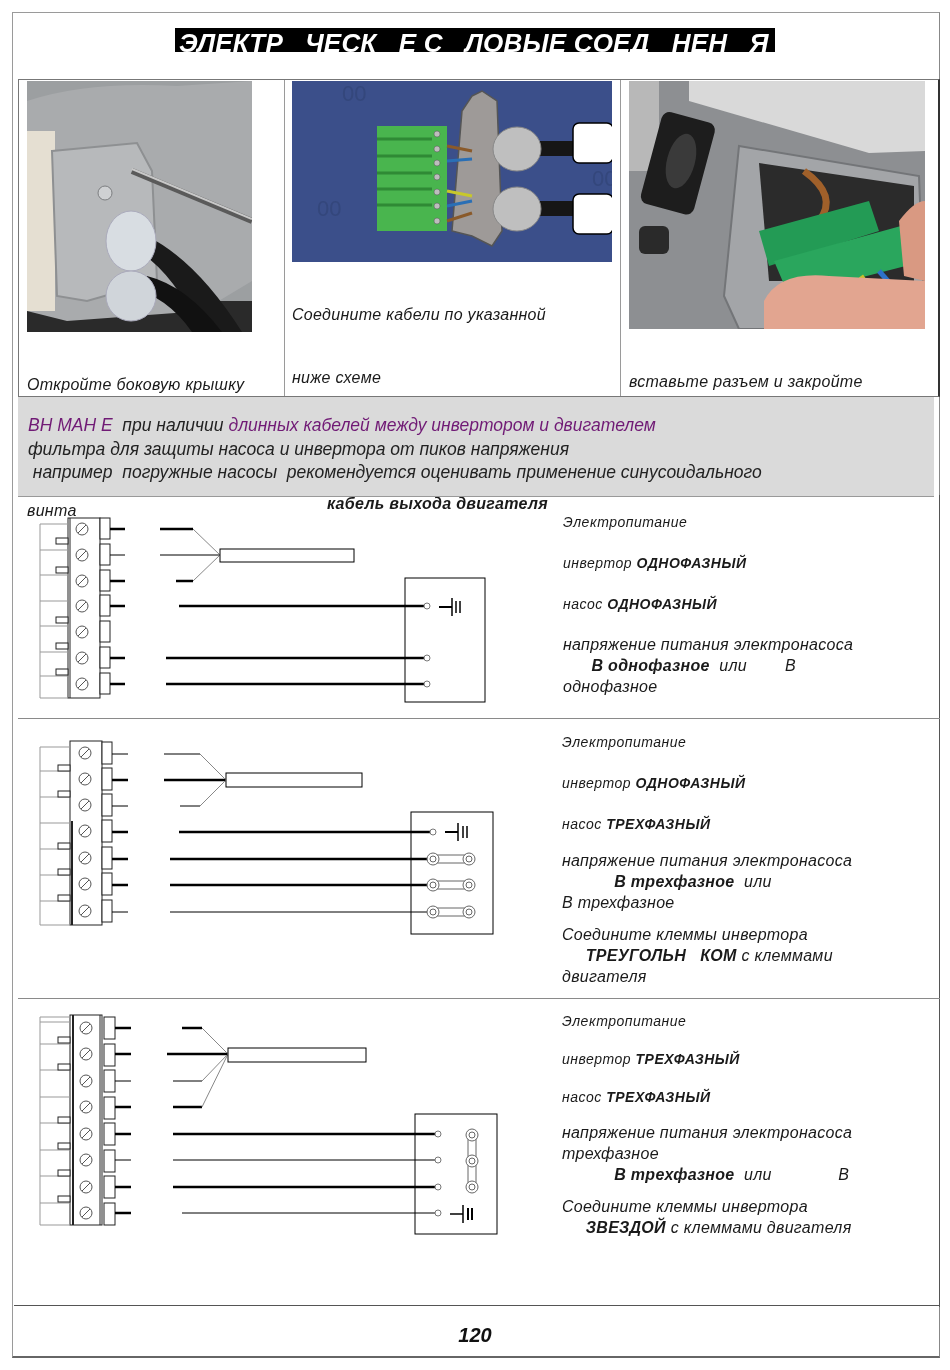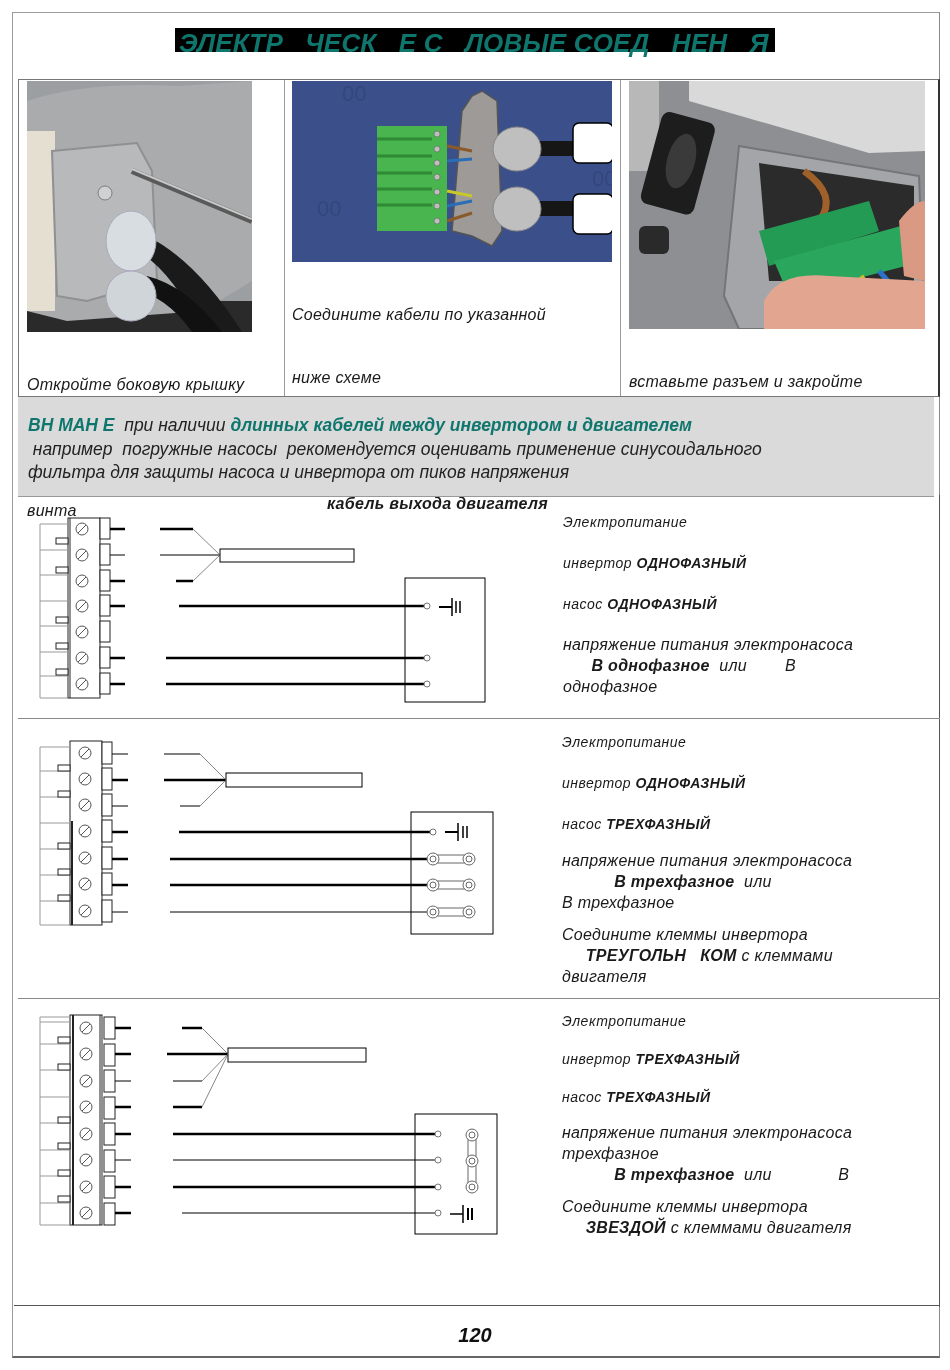--- a/index.html
+++ b/index.html
@@ -1,31 +1,31 @@
 <!DOCTYPE html>
 <html><head>
 <meta charset="utf-8">
 <style>
   html, body { margin:0; padding:0; background:#ffffff; }
   body { width:950px; height:1370px; position:relative; overflow:hidden;
          font-family:"Liberation Sans", sans-serif; color:#111; }
   .page { position:absolute; left:12px; top:12px; width:928px; height:1346px;
           border:1px solid #9a9a9a; border-bottom:2px solid #666; border-right:1px solid #888; box-sizing:border-box; }
-  .title { position:absolute; left:175px; top:28px; height:24px; width:600px; background:#000; color:#0f766e;
+  .title { position:absolute; left:175px; top:28px; height:24px; width:600px; background:#000; color:#ffffff;
            font-weight:bold; font-style:italic; font-size:26px; line-height:30px; letter-spacing:0.2px;
            white-space:pre; padding-left:4px; box-sizing:border-box; }
   .photo-row { position:absolute; left:18px; top:79px; width:922px; height:318px;
                border:1px solid #777; border-right:2px solid #333; box-sizing:border-box; }
   .vsep { position:absolute; top:0; width:1px; height:100%; background:#9a9a9a; }
   .photo { position:absolute; overflow:hidden; }
   .cap { position:absolute; font-style:italic; font-size:16px; line-height:21px; white-space:pre; letter-spacing:0.3px; color:#1a1a1a; }
   .warn { position:absolute; left:18px; top:397px; width:916px; height:100px; background:#dadada;
           box-sizing:border-box; padding:17px 0 0 10px; font-size:17.5px; line-height:23.5px; font-style:italic; color:#222;
           border-bottom:1px solid #999; }
-  .warn b { font-weight:bold; color:#0f766e; }
+  .warn b { font-weight:normal; color:#701a75; }
   .hline { position:absolute; height:1px; background:#8a8a8a; }
   .diag { position:absolute; }
   .desc { position:absolute; font-style:italic; color:#1a1a1a; }
   .desc .big { font-size:14px; line-height:41px; white-space:pre; letter-spacing:0.5px; }
   .desc .big b { font-weight:bold; }
   .desc .small { font-size:16px; line-height:21px; white-space:pre; letter-spacing:0.3px; }
   .desc .small b { font-weight:bold; }
   .desc .gap { height:9px; }
   .pagenum { position:absolute; left:0; width:950px; top:1324px; text-align:center; font-weight:bold; font-style:italic; font-size:20px; }
   .rborder { position:absolute; left:939px; top:495px; width:1px; height:812px; background:#555; }
@@ -127,22 +127,22 @@
     </svg>
   </div>
   <div class="cap" style="left:610px; top:249px;">
     <div>вставьте разъем и закройте</div>
     <div>крышку кабельной муфты</div>
   </div>
 </div>
 
 <div class="warn">
   <div><b>ВН   МАН   Е</b><span style="white-space:pre">  при наличии </span><b>длинных кабелей между инвертором и двигателем</b></div>
+  <div>фильтра для защиты насоса и инвертора от пиков напряжения</div>
   <div style="white-space:pre"> например  погружные насосы  рекомендуется оценивать применение синусоидального</div>
-  <div>фильтра для защиты насоса и инвертора от пиков напряжения</div>
 </div>
 
 <div class="rborder"></div>
 <div class="hline" style="left:18px; top:718px; width:922px;"></div>
 <div class="hline" style="left:18px; top:998px; width:922px;"></div>
 <div class="hline" style="left:14px; top:1305px; width:926px; background:#555;"></div>
 
 <svg class="diag" style="left:30px; top:510px;" width="470" height="200" viewBox="0 0 470 200">
   <g stroke="#222" fill="none" stroke-width="1">
     <rect x="38" y="8" width="32" height="180" fill="#fff"></rect>

